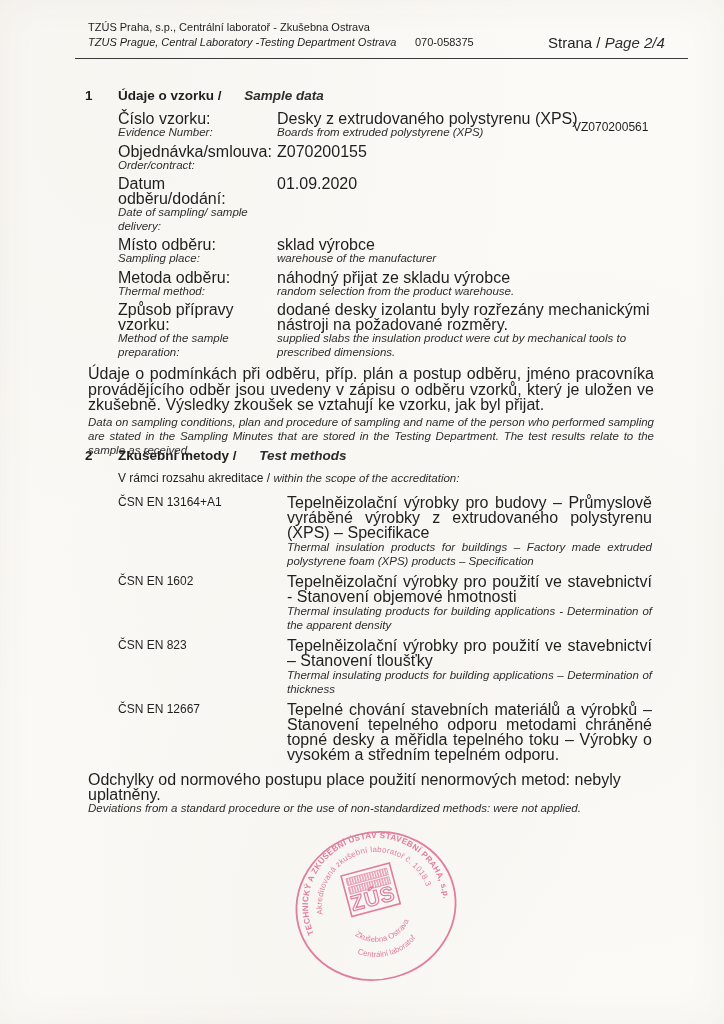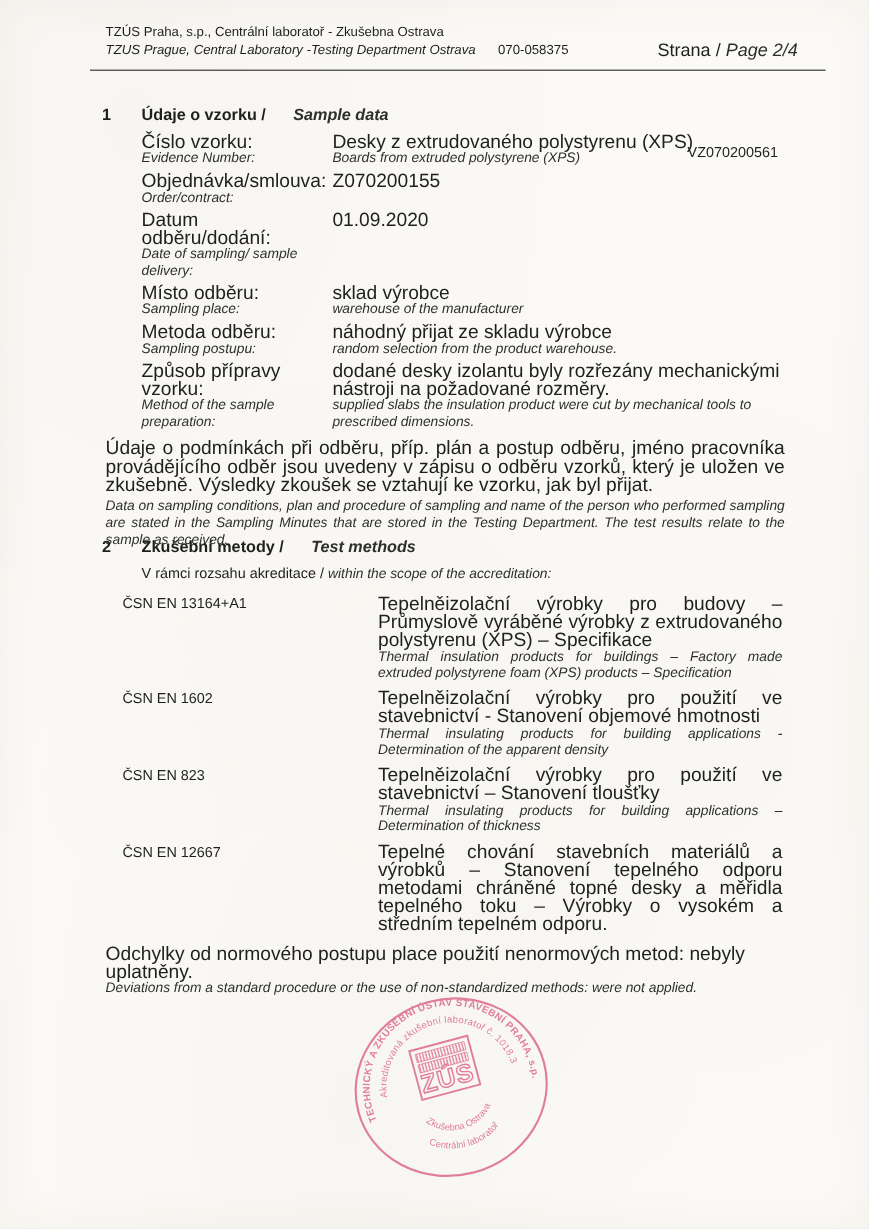--- a/index.html
+++ b/index.html
@@ -36,21 +36,21 @@
   .row{display:flex;margin-bottom:4px;position:relative;}
   .lbl{flex:0 0 159px;width:159px;padding-right:6px;box-sizing:border-box;}
   .val{flex:1;}
   .cs{font-size:16px;line-height:15px;}
   .en{font-style:italic;font-size:11.5px;line-height:13.5px;color:#2e2e2e;}
   .vz{position:absolute;left:455px;top:9px;font-size:12px;}
   .note{margin:7px 0 0 3px;text-align:justify;}
   .note .cs{line-height:15.5px;}
   .note .en{line-height:14px;margin-top:2px;}
   .scope{margin:0 0 9px 33px;}
-  .std{display:flex;margin-left:17px;margin-bottom:6px;gap:44px;}
+  .std{display:flex;margin-left:33px;margin-bottom:6px;}
   .std-code{flex:0 0 169px;width:169px;}
   .std-desc{flex:1;}
   .std-desc .cs{text-align:justify;}
   .std-desc .en{text-align:justify;margin-top:1px;}
   .devi{margin:10px 0 0 3px;}
   
   .stamp{position:absolute;left:286px;top:816px;width:180px;height:180px;opacity:0.85;}
   .stamp text{font-family:"Liberation Sans","DejaVu Sans",sans-serif;}
 </style>
 </head>
@@ -107,21 +107,21 @@
             <div class="en">Sampling place:</div>
           </div>
         <div class="val">
             <div class="cs">sklad výrobce</div>
             <div class="en">warehouse of the manufacturer</div>
           </div>
       </div>
       <div class="row">
         <div class="lbl">
             <div class="cs">Metoda odběru:</div>
-            <div class="en">Sampling postupu:</div>
+            <div class="en">Thermal method:</div>
           </div>
         <div class="val">
             <div class="cs">náhodný přijat ze skladu výrobce</div>
             <div class="en">random selection from the product warehouse.</div>
           </div>
       </div>
       <div class="row">
         <div class="lbl">
             <div class="cs">Způsob přípravy vzorku:</div>
             <div class="en">Method of the sample preparation:</div>

